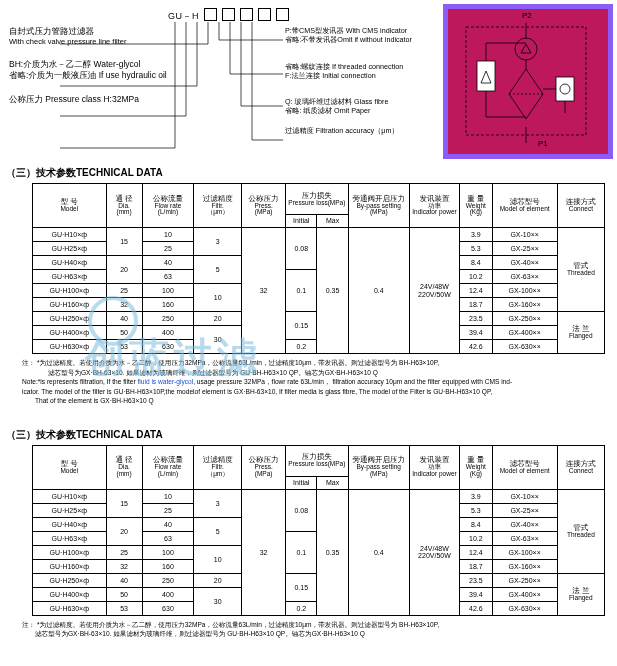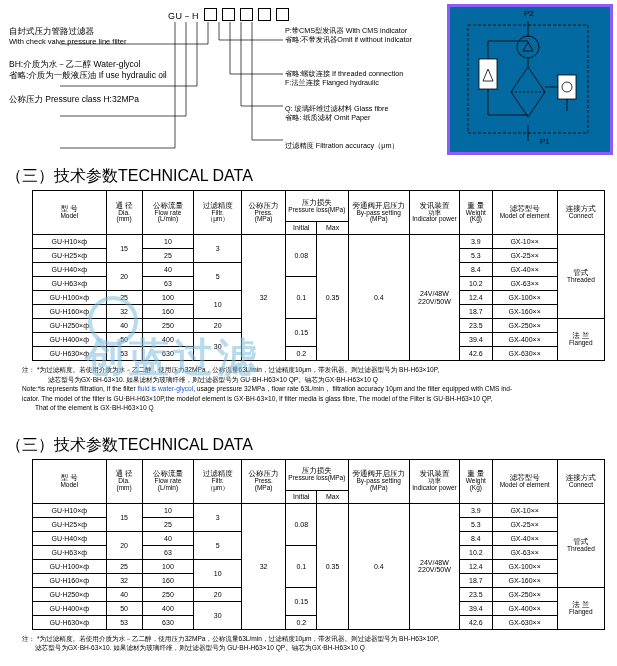--- a/index.html
+++ b/index.html
@@ -14,25 +14,25 @@
 
   .leftlabels{position:absolute;left:9px;top:26px;width:255px;}
   .ll{font-size:7.5px;line-height:1.25;margin-bottom:11px;}
   .ll .cn{font-size:8.5px;}
   .rightlabels{position:absolute;left:285px;top:26px;width:160px;}
   .rl{font-size:7.2px;line-height:1.25;margin-bottom:9px;}
 
   .vlines{position:absolute;left:0;top:0;width:460px;height:160px;}
 
   
-  .symbol{position:absolute;right:4px;top:4px;width:160px;height:145px;border:3px solid #8b5cf6;background:#0369a1;text-align:right;}
+  .symbol{position:absolute;right:4px;top:4px;width:160px;height:145px;border:5px solid #8b5cf6;background:#be185d;text-align:right;}
   .symbol .lbl{position:absolute;font-size:8px;}
 
   
-  .sechead{font-size:16px;font-weight:normal;margin:6px 0 3px 6px;}
+  .sechead{font-size:10px;font-weight:bold;margin:6px 0 3px 6px;}
 
   
   table.data{border-collapse:collapse;margin-left:32px;width:573px;font-size:7px;}
   table.data th,table.data td{border:1px solid #000;text-align:center;padding:0;line-height:1.05;}
   table.data th{font-size:7px;font-weight:normal;height:30px;}
   table.data td{height:13px;}
   .thcn{font-size:7.5px;display:block;}
   .then{font-size:6.5px;display:block;}
   td.model{text-align:left;padding-left:3px;}
   td.elem{text-align:left;padding-left:8px;}
@@ -91,29 +91,29 @@
       <div class="ll" style="margin-bottom:14px">
         <div class="cn">BH:介质为水－乙二醇 Water-glycol</div>
         <div class="cn">省略:介质为一般液压油 If use hydraulic oil</div>
       </div>
       <div class="ll" style="margin-bottom:15px">
         <div class="cn">公称压力 Pressure class H:32MPa</div>
       </div>
     </div>
 
     <div class="rightlabels">
-      <div class="rl" style="margin-bottom:25px">
+      <div class="rl" style="margin-bottom:18px">
         <div>P:带CMS型发讯器 With CMS indicator</div>
         <div>省略:不带发讯器Omit if without indicator</div>
       </div>
       <div class="rl" style="margin-bottom:17px">
         <div>省略:螺纹连接 If threaded connection</div>
-        <div>F:法兰连接 Flanged hydraulic</div>
-      </div>
-      <div class="rl" style="margin-bottom:19px">
+        <div>F:法兰连接 Initial connection</div>
+      </div>
+      <div class="rl" style="margin-bottom:11px">
         <div>Q: 玻璃纤维过滤材料 Glass  fibre</div>
         <div>省略: 纸质滤材  Omit Paper</div>
       </div>
       <div class="rl">
         <div>过滤精度 Filtration accuracy（μm）</div>
       </div>
     </div>
 
     <div class="symbol">
       <div class="lbl" style="left:74px;top:2px">P2</div>

